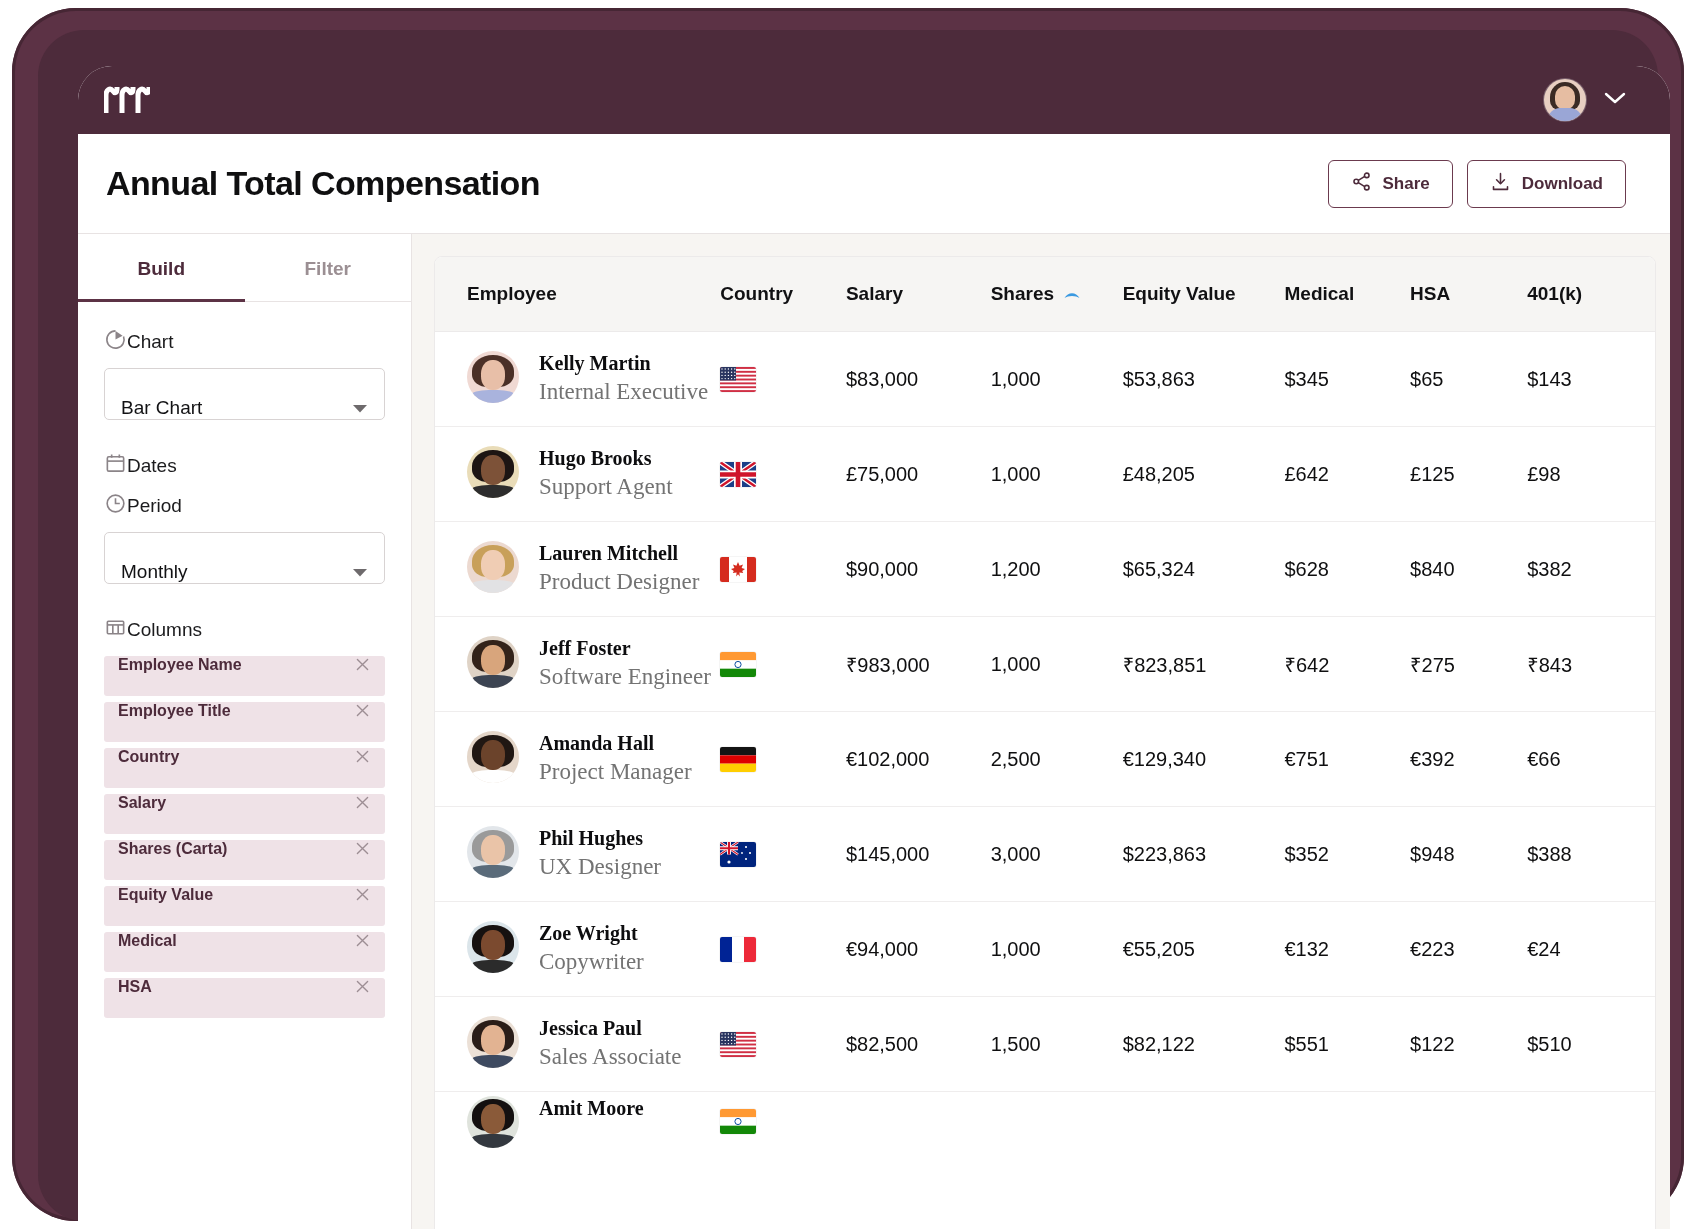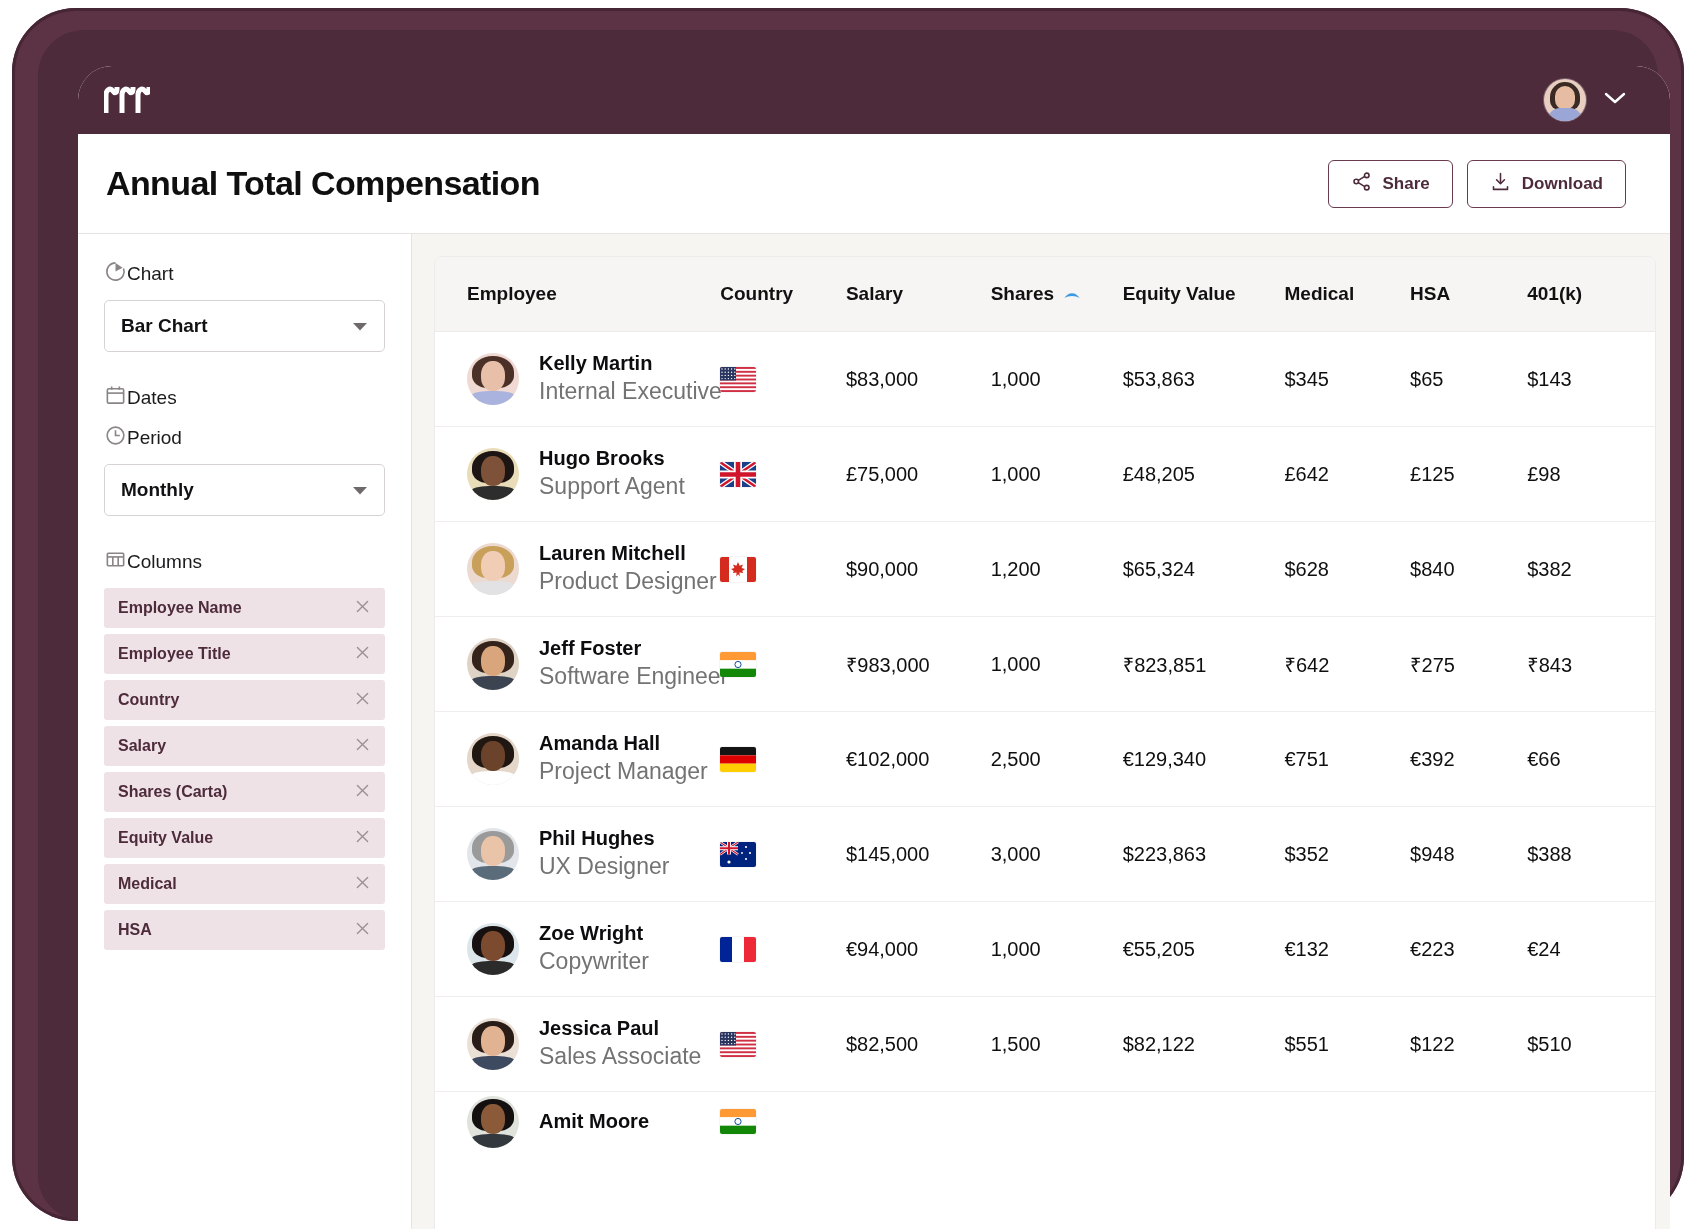--- a/index.html
+++ b/index.html
@@ -123,32 +123,32 @@
     width: 43px; height: 24px; border-radius: 12px;
     background:#3f6ad0; position:relative; cursor:pointer;
   }
   .toggle .knob {
     position:absolute; right:2px; top:2px;
     width:20px; height:20px; border-radius:50%; background:#fff;
   }
   .select {
     height: 52px; width:100%;
     border:1px solid #d8d3d3; border-radius:5px;
-    display:flex; align-items:center;
+    display:flex; align-items:flex-end;
     padding: 0 16px;
-    font-size:19px; font-weight:700; color:#121214;
+    font-size:19px; font-weight:400; color:#121214;
     background:#fff; cursor:pointer;
     margin-bottom: 32px;
   }
   .select .caret { margin-left:auto; }
   .chip {
     height: 40px;
     background:#efe2e7;
     border-radius:3px;
-    display:flex; align-items:center;
+    display:flex; 
     padding: 0 14px;
     margin-bottom: 6px;
     cursor: grab;
     gap: 12px;
   }
   .chip .chip-label { font-size:16px; font-weight:700; color:#4d2b3b; }
   .chip .chip-x { margin-left:auto; cursor:pointer; }
   #columns-label { margin-top: 4px; }
 
   
@@ -177,21 +177,21 @@
   .th-sorted { display:inline-flex; align-items:center; gap:9px; }
   tbody td {
     border-bottom:1px solid #efeded;
     padding: 0;
     height: 95px;
     font-size: 20px; color:#0f0f10;
     vertical-align: middle;
     white-space: nowrap;
   }
   tbody td:first-child { padding-left: 32px; }
-  .emp-cell { display:flex; align-items:center; gap: 20px; }
+  .emp-cell { display:flex; gap: 20px; font-family: Liberation Serif, serif; }
   .emp-avatar {
     width:52px; height:52px; border-radius:50%;
     flex:0 0 52px; position:relative; overflow:hidden;
   }
   .emp-avatar .hair { position:absolute; left:10%; top:6%; width:80%; height:62%; border-radius:50% 50% 38% 38%; }
   .emp-avatar .skin { position:absolute; left:26%; top:16%; width:48%; height:58%; border-radius:45%; }
   .emp-avatar .body { position:absolute; left:8%; bottom:0; width:84%; height:26%; border-radius:40% 40% 0 0; }
   .emp-name { font-size:20px; font-weight:700; color:#0d0d0f; line-height:1.28; }
   .emp-title { font-size:23px; color:#737373; line-height:1.28; }
 
@@ -263,20 +263,24 @@
               </svg>
             </span>
             <span>Download</span>
           </button>
         </div>
       </div>
 
       <div id="app-body">
 
         <div id="sidebar">
+          <div id="sidebar-tabs">
+            <div class="side-tab active">Build</div>
+            <div class="side-tab">Filter</div>
+          </div>
 
           <div id="sidebar-scroll">
 
             <div class="ctl-label">
               <span>
                 <svg width="23" height="23" viewBox="0 0 24 24" fill="none" stroke="#8b8488" stroke-width="1.7">
                   <path d="M12 3 a9 9 0 1 0 8.4 5.8"></path>
                     <path d="M12 3 v9 l7.4 -4" fill="#8b8488" stroke="none"></path>
                 </svg>
               </span>

